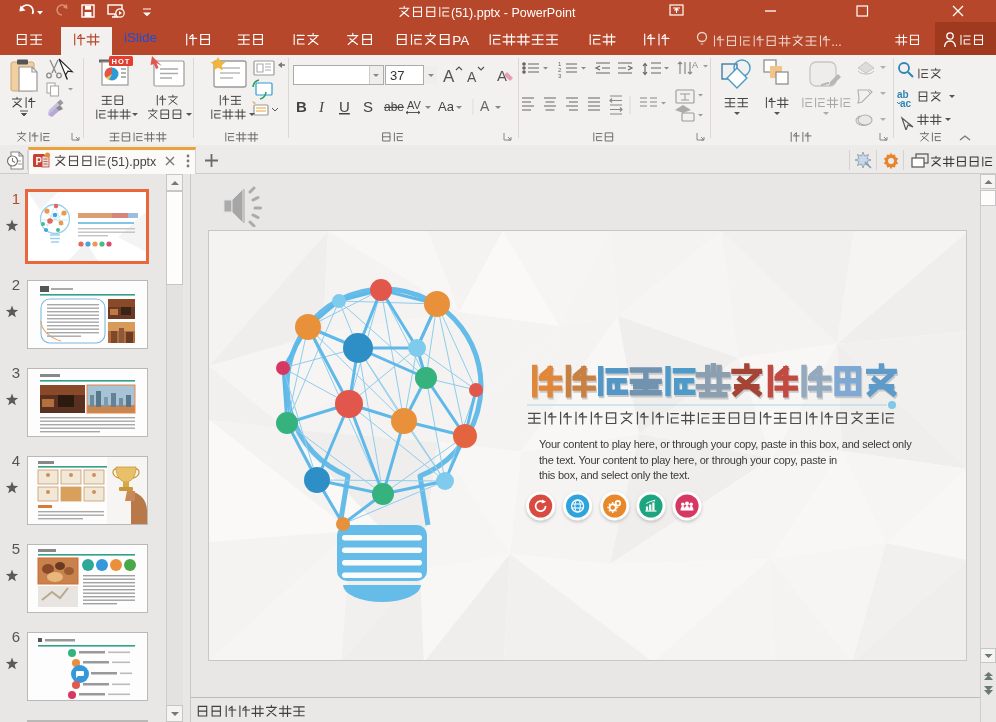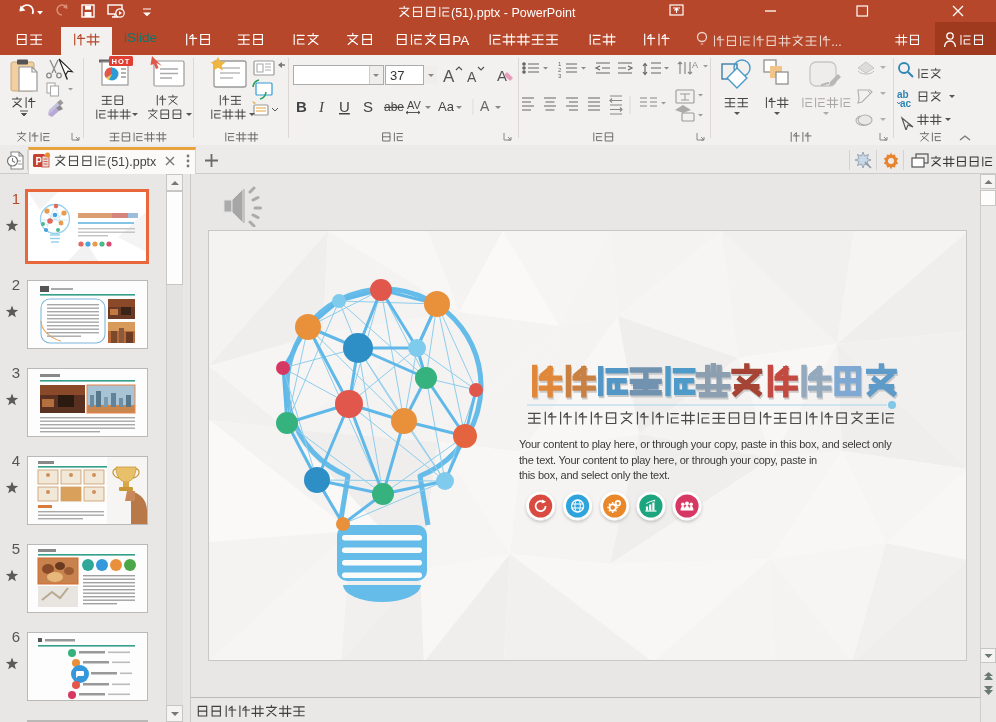--- a/index.html
+++ b/index.html
@@ -78,21 +78,21 @@
     <path d="M58.6 4.0H69.4M58.6 8.6H69.4M58.6 13.2H69.4M64.0 4.0V13.2" fill="none" stroke="#fff" stroke-width="1.15" stroke-linecap="round"></path>
   </svg>
 <svg style="position:absolute;left:587.69px;top:31px;overflow:visible" width="30" height="16">
     <path d="M2.2 3.5V13.5M5.1 4.3H12.2M5.7 8.4H11.6M5.7 8.4V13.0H12.2" fill="none" stroke="#fff" stroke-width="1.15" stroke-linecap="round"></path>
     <path d="M15.1 5.9H27.0M15.1 10.8H27.0M18.9 3.0V14.0M23.5 3.0V14.0" fill="none" stroke="#fff" stroke-width="1.15" stroke-linecap="round"></path>
   </svg>
 <svg style="position:absolute;left:641.69px;top:31px;overflow:visible" width="30" height="16">
     <path d="M2.7 3.0V14.0M8.9 3.5V14.0M5.4 7.3H12.7M8.9 3.5L6.1 5.9" fill="none" stroke="#fff" stroke-width="1.15" stroke-linecap="round"></path>
     <path d="M17.0 3.0V14.0M23.2 3.5V14.0M19.7 7.3H27.0M23.2 3.5L20.4 5.9" fill="none" stroke="#fff" stroke-width="1.15" stroke-linecap="round"></path>
   </svg>
-<div class="abs" style="left:124px;top:30px;width:40px;color:#0f766e;font-size:13.5px">iSlide</div>
+<div class="abs" style="left:124px;top:30px;width:40px;color:#1d4ed8;font-size:13.5px">iSlide</div>
 <svg class="abs" style="left:694px;top:30px" width="16" height="18">
 <circle cx="8" cy="7" r="4.5" fill="none" stroke="#EDD5CC" stroke-width="1.3"></circle>
 <path d="M6.5 11.5h3M6.8 14h2.4" stroke="#EDD5CC" stroke-width="1.2"></path>
 </svg>
 <svg style="position:absolute;left:712px;top:33px;overflow:visible" width="131" height="15">
     <path d="M2.5 2.8V13.0M8.2 3.2V13.0M5.0 6.8H11.8M8.2 3.2L5.6 5.5" fill="none" stroke="#EDD5CC" stroke-width="1.06" stroke-linecap="round"></path>
     <path d="M15.5 3.2H23.5V12.5H15.5ZM15.5 7.8H23.5" fill="none" stroke="#EDD5CC" stroke-width="1.06" stroke-linecap="round"></path>
     <path d="M28.5 3.2V12.5M31.2 4.0H37.8M31.8 7.8H37.2M31.8 7.8V12.0H37.8" fill="none" stroke="#EDD5CC" stroke-width="1.06" stroke-linecap="round"></path>
     <path d="M42.2 2.8V13.0M48.0 3.2V13.0M44.8 6.8H51.5M48.0 3.2L45.4 5.5" fill="none" stroke="#EDD5CC" stroke-width="1.06" stroke-linecap="round"></path>
     <path d="M55.2 3.2H63.2V12.5H55.2ZM55.2 7.8H63.2" fill="none" stroke="#EDD5CC" stroke-width="1.06" stroke-linecap="round"></path>
@@ -875,21 +875,21 @@
       <path d="M233.5 3.2V15.1M240.1 3.8V15.1M236.4 7.8H244.2M240.1 3.8L237.1 6.4" fill="none" stroke="#4A4A4A" stroke-width="1.23" stroke-linecap="round"></path>
       <path d="M247.4 4.3H259.0M247.4 9.3H259.0M247.4 14.2H259.0M253.2 4.3V14.2" fill="none" stroke="#4A4A4A" stroke-width="1.23" stroke-linecap="round"></path>
       <path d="M263.9 3.8H273.2V14.5H263.9ZM263.9 9.0H273.2" fill="none" stroke="#4A4A4A" stroke-width="1.23" stroke-linecap="round"></path>
       <path d="M279.6 3.2V15.1M286.2 3.8V15.1M282.5 7.8H290.3M286.2 3.8L283.2 6.4" fill="none" stroke="#4A4A4A" stroke-width="1.23" stroke-linecap="round"></path>
       <path d="M294.9 3.2V15.1M301.6 3.8V15.1M297.8 7.8H305.7M301.6 3.8L298.6 6.4" fill="none" stroke="#4A4A4A" stroke-width="1.23" stroke-linecap="round"></path>
       <path d="M310.0 3.8H319.3V14.5H310.0ZM310.0 9.0H319.3" fill="none" stroke="#4A4A4A" stroke-width="1.23" stroke-linecap="round"></path>
       <path d="M324.5 4.9H335.5M330.0 2.6V4.9M334.1 6.4L325.1 14.5M327.1 8.3L335.2 14.5" fill="none" stroke="#4A4A4A" stroke-width="1.23" stroke-linecap="round"></path>
       <path d="M339.6 4.3H351.2M339.6 9.3H351.2M339.6 14.2H351.2M345.4 4.3V14.2" fill="none" stroke="#4A4A4A" stroke-width="1.23" stroke-linecap="round"></path>
       <path d="M355.8 3.8V14.5M359.0 4.6H366.6M359.6 9.0H366.0M359.6 9.0V13.9H366.6" fill="none" stroke="#4A4A4A" stroke-width="1.23" stroke-linecap="round"></path>
     </svg>
-<div class="abs" style="left:310px;top:206px;width:420px;font-size:11px;letter-spacing:-0.25px;line-height:15.5px;color:#3A3A3A;white-space:nowrap">Your content to play here, or through your copy, paste in this box, and select only<br>the text. Your content to play here, or through your copy, paste in<br>this box, and select only the text.</div>
+<div class="abs" style="left:330px;top:206px;width:420px;font-size:11px;letter-spacing:-0.25px;line-height:15.5px;color:#3A3A3A;white-space:nowrap">Your content to play here, or through your copy, paste in this box, and select only<br>the text. Your content to play here, or through your copy, paste in<br>this box, and select only the text.</div>
 <svg class="abs" style="left:0;top:0" width="759" height="431">
       <defs>
         <filter id="sh" x="-50%" y="-50%" width="200%" height="200%">
           <feDropShadow dx="0" dy="1.5" stdDeviation="1.5" flood-color="#999" flood-opacity="0.6"></feDropShadow>
         </filter>
       </defs>
       <g filter="url(#sh)">
         <g transform="translate(331.6,275)">
           <circle r="14.6" fill="#fff" opacity="0.97"></circle>
           <circle r="11.6" fill="#D94B3F"></circle>

